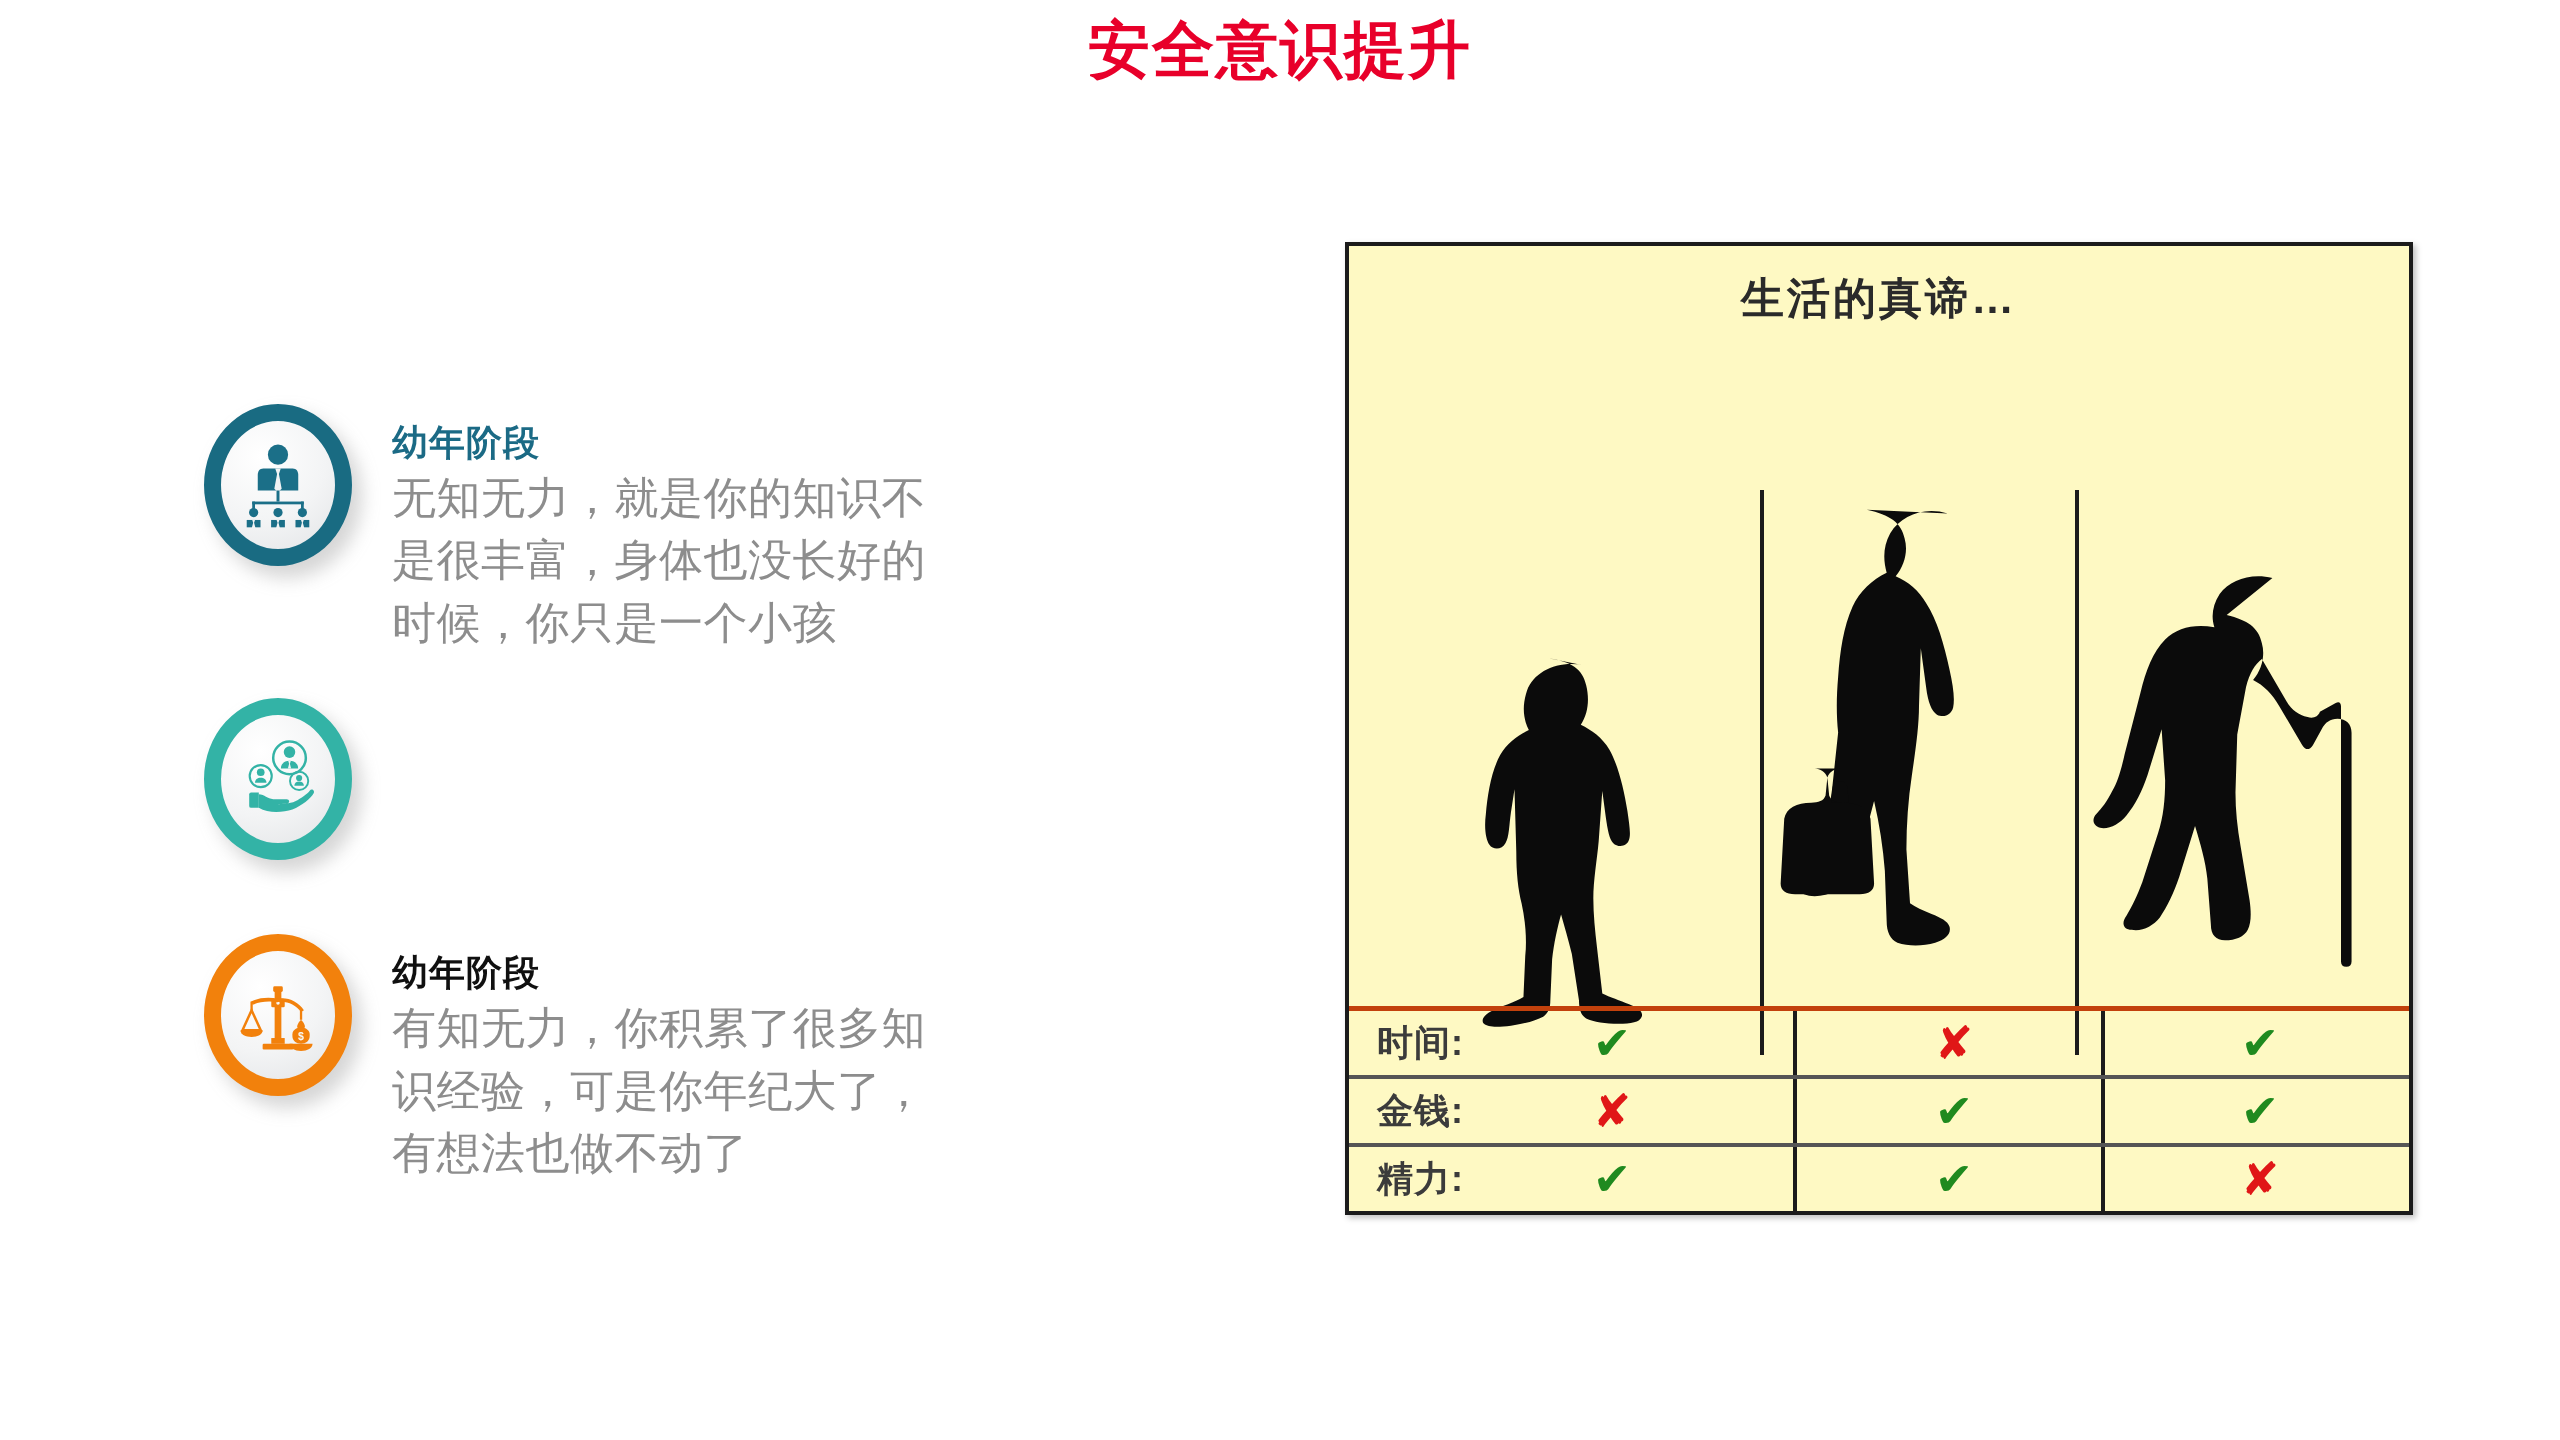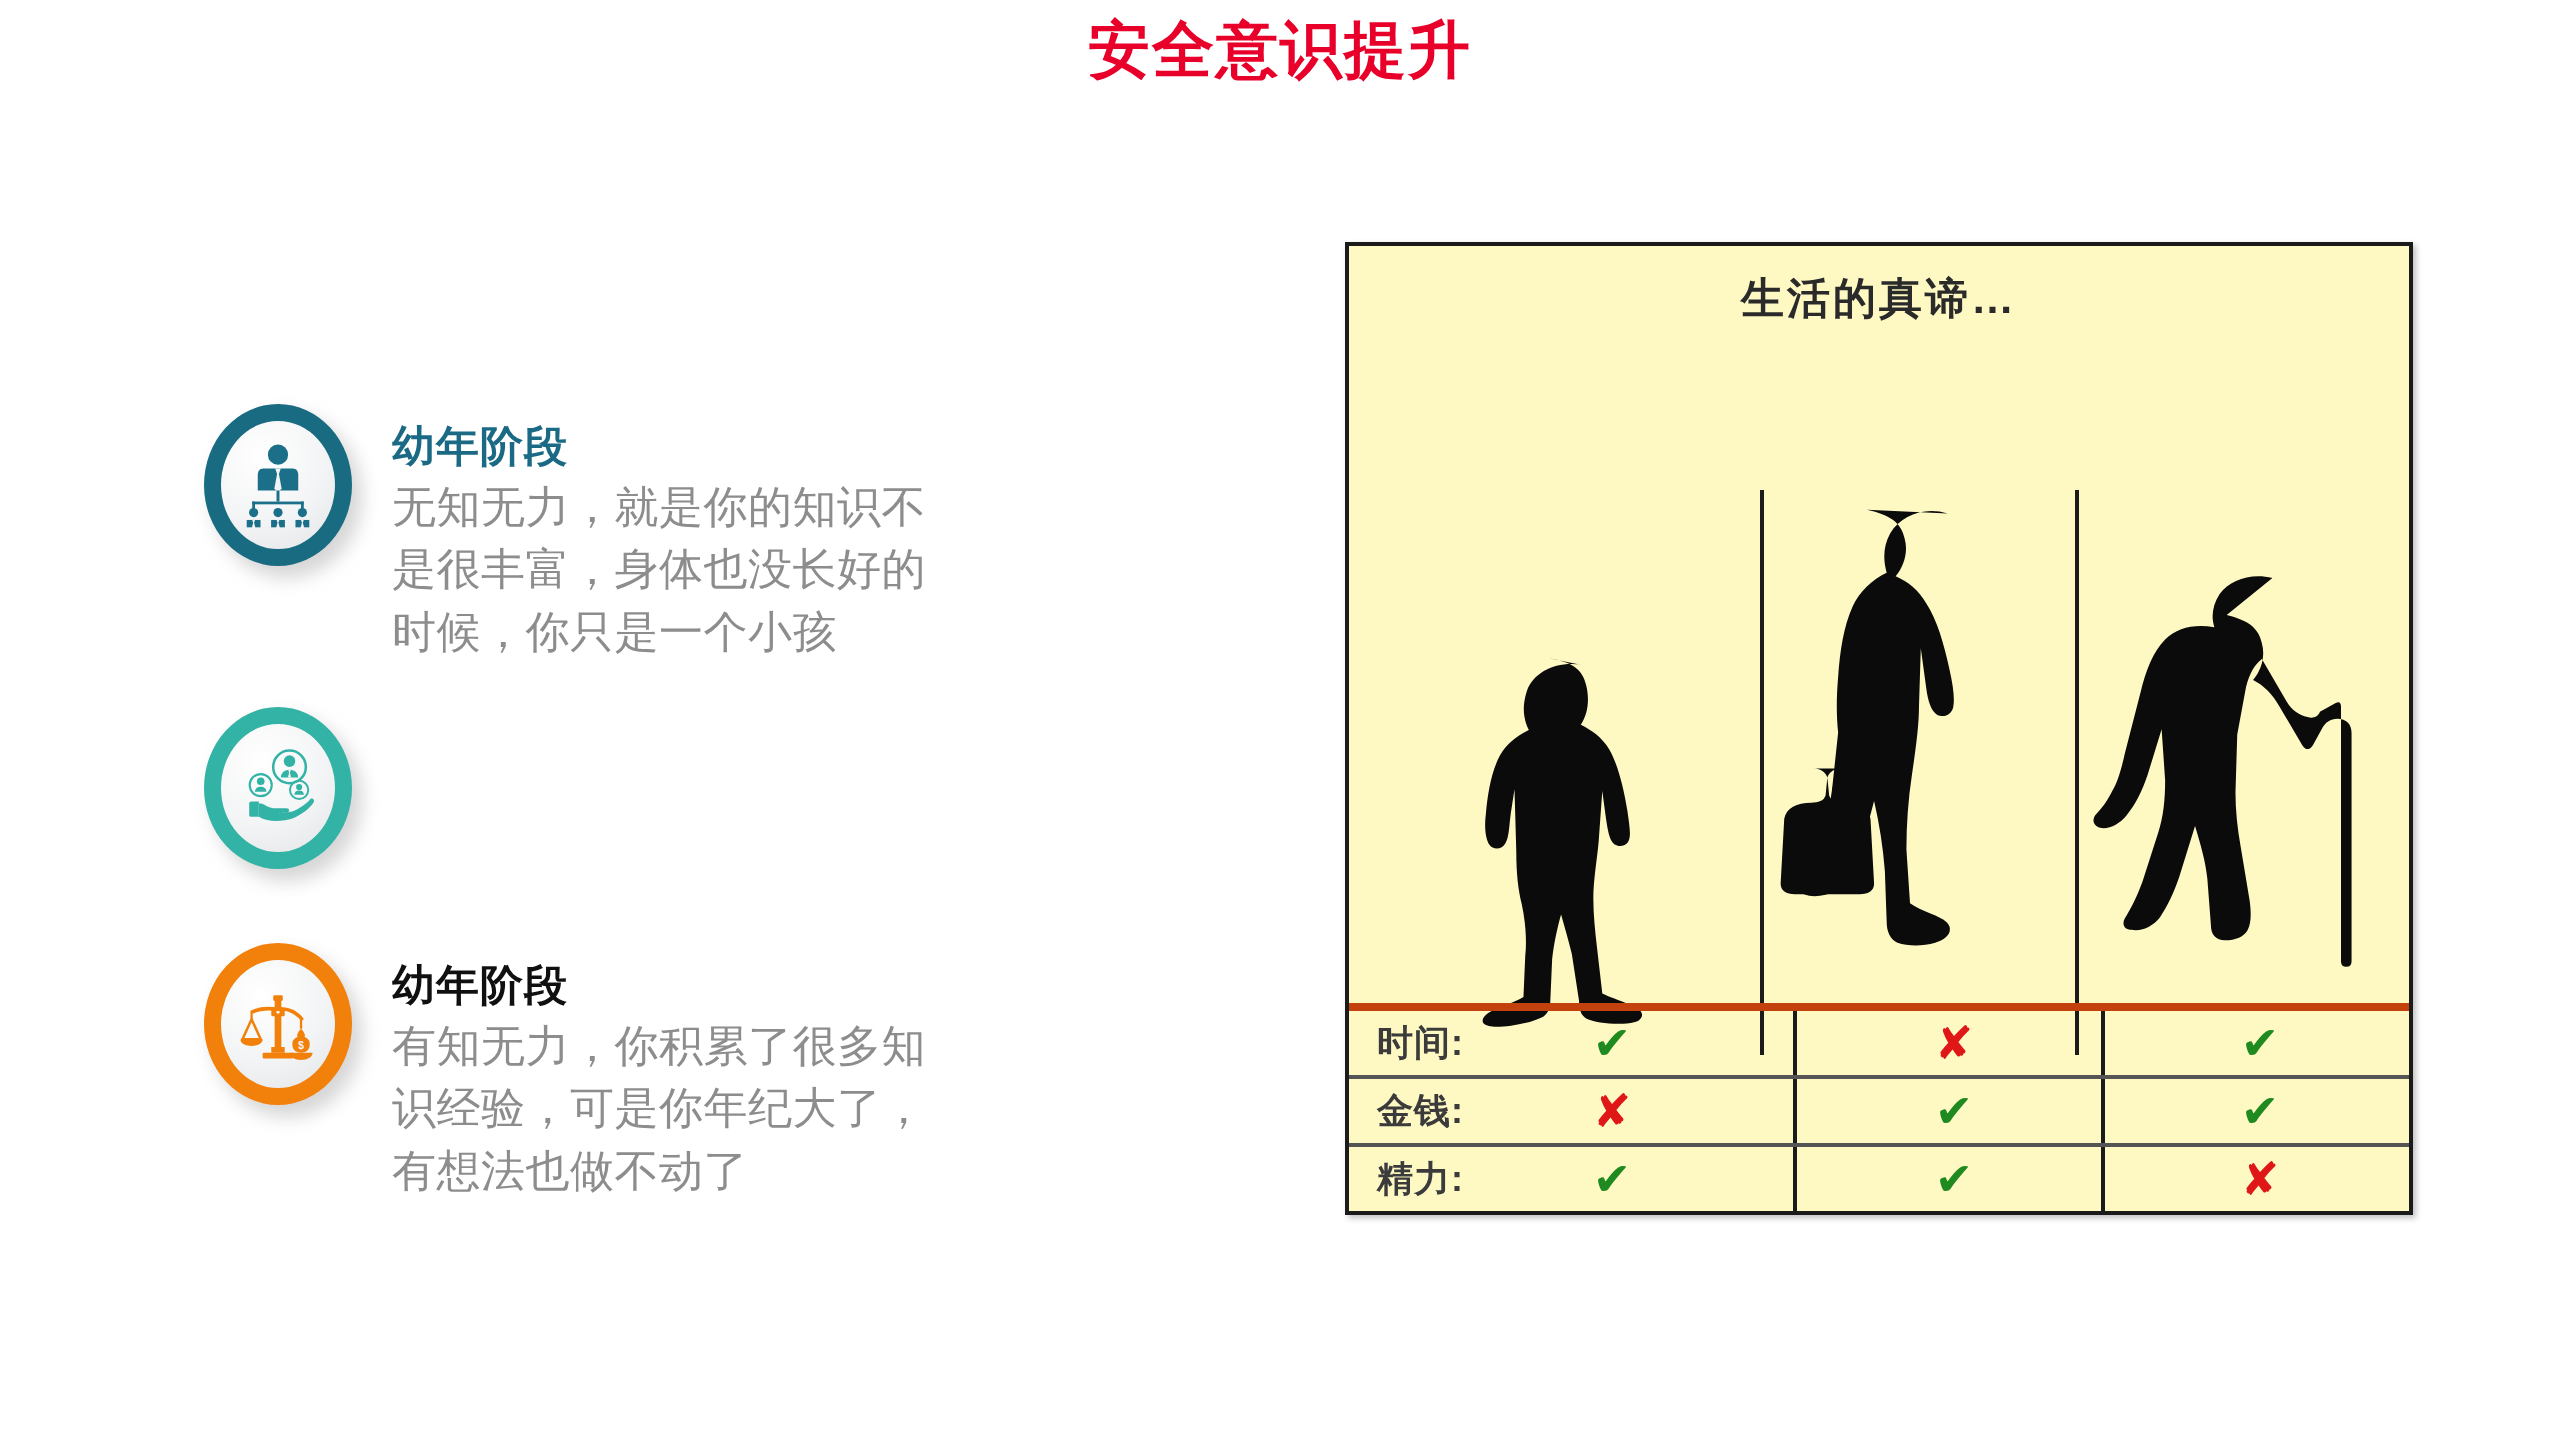--- a/index.html
+++ b/index.html
@@ -87,21 +87,21 @@
     justify-content: center;
   }
   .badge-icon svg { display: block; }
 
   .stage-text {
     padding-top: 28px;
     padding-left: 12px;
     width: 640px;
   }
   .stage-heading {
-    font-size: 43px;
+    font-size: 36px;
     font-weight: bold;
     line-height: 1.25;
     margin: 0 0 2px 0;
     letter-spacing: 1px;
   }
   .h-teal   { color: #1b6a85; }
   .h-green  { color: #27b3a3; }
   .h-black  { color: #101010; }
 
   .stage-body {
@@ -171,21 +171,21 @@
   #figure-adult  { left: 425px; width: 290px; height: 575px; }
   #figure-senior { left: 740px; width: 300px; height: 510px; }
   .figure-cell svg { display: block; width: 100%; height: 100%; }
 
   
   #attribute-table {
     position: absolute;
     left: 0;
     bottom: 0;
     width: 100%;
-    border-top: 8px solid #c2410c;
+    border-top: 5px solid #c2410c;
   }
   .attr-row {
     display: flex;
     height: 64px;
     border-bottom: 4px solid #555;
     align-items: center;
   }
   .attr-row:last-child { border-bottom: none; }
   .attr-label {
     width: 140px;

